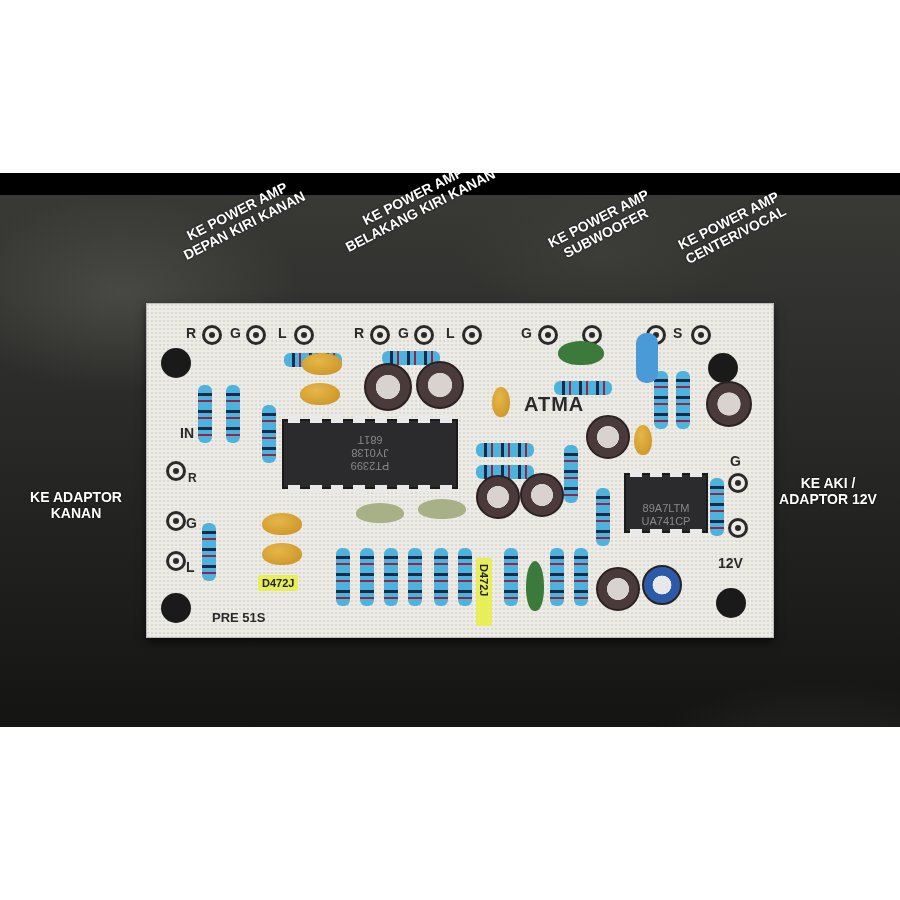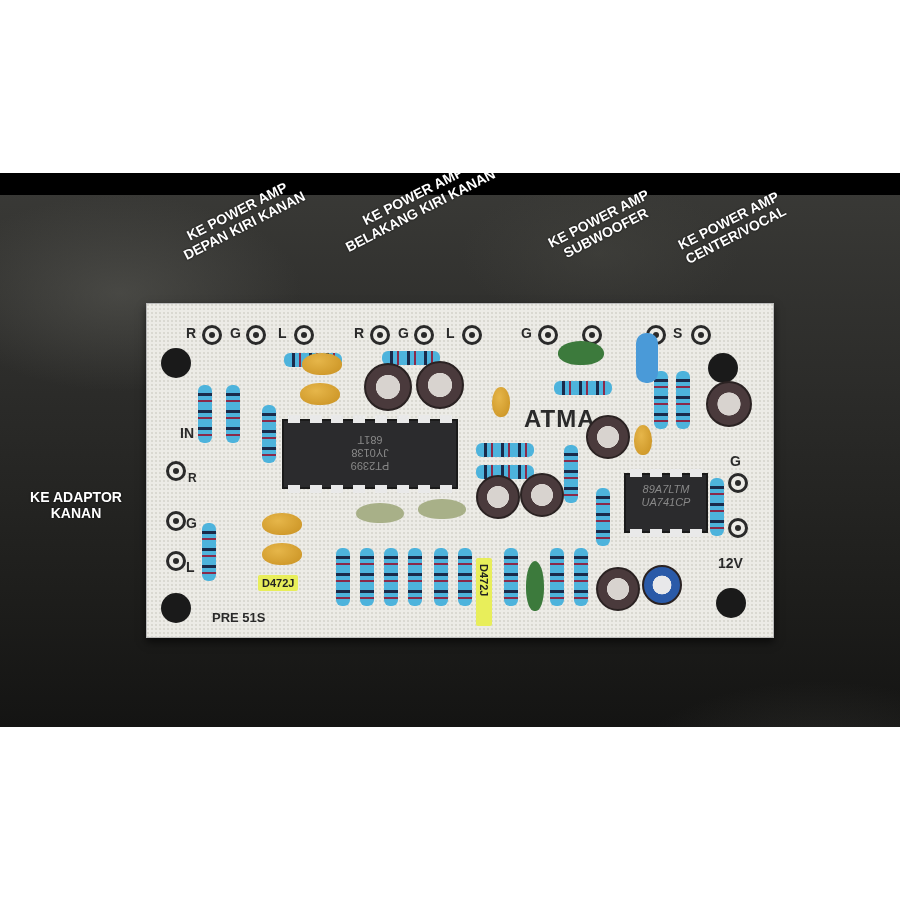--- a/index.html
+++ b/index.html
@@ -52,20 +52,24 @@
   </div>
   <div class="label rot" style="left:690px;top:62px;">
     <div>KE POWER AMP</div>
     <div>CENTER/VOCAL</div>
   </div>
 
   <div class="label" style="left:20px;top:316px;text-align:center;width:112px;">
     <div>KE ADAPTOR</div>
     <div>KANAN</div>
   </div>
+  <div class="label" style="left:758px;top:302px;text-align:center;width:140px;">
+    <div>KE AKI /</div>
+    <div>ADAPTOR 12V</div>
+  </div>
 
   <div class="board">
 
     <div class="hole" style="left:15px;top:45px;"></div>
     <div class="hole" style="left:15px;top:290px;"></div>
     <div class="hole" style="left:562px;top:50px;"></div>
     <div class="hole" style="left:570px;top:285px;"></div>
 
     <span class="silk" style="left:40px;top:22px;">R</span>
     <div class="pad" style="left:56px;top:22px;"></div>
@@ -95,21 +99,21 @@
     <div class="pad" style="left:20px;top:208px;"></div>
     <span class="silk" style="left:40px;top:212px;">G</span>
     <div class="pad" style="left:20px;top:248px;"></div>
     <span class="silk" style="left:40px;top:256px;">L</span>
 
     <span class="silk" style="left:584px;top:150px;">G</span>
     <div class="pad" style="left:582px;top:170px;"></div>
     <div class="pad" style="left:582px;top:215px;"></div>
     <span class="silk" style="left:572px;top:252px;">12V</span>
 
-    <span class="silk" style="left:378px;top:102px;font-size:24px;letter-spacing:1px;">ATMA</span>
+    <span class="silk" style="left:378px;top:90px;font-size:20px;letter-spacing:1px;">ATMA</span>
     <span class="silk" style="left:66px;top:307px;font-size:13px;">PRE 51S</span>
 
     <div class="res" style="left:52px;top:82px;"></div>
     <div class="res" style="left:80px;top:82px;"></div>
     <div class="res" style="left:116px;top:102px;"></div>
     <div class="res" style="left:56px;top:220px;"></div>
     <div class="resh" style="left:138px;top:50px;"></div>
     <div class="resh" style="left:236px;top:48px;"></div>
     <div class="resh" style="left:408px;top:78px;"></div>
     <div class="resh" style="left:330px;top:140px;"></div>
@@ -181,21 +185,21 @@
         </div>
     </div>
 
     <div class="ic" style="left:478px;top:170px;width:80px;height:56px;">
       <div class="pins-top">
           <span></span>
           <span></span>
           <span></span>
           <span></span>
         </div>
-      <div style="margin-top:8px;line-height:13px;font-style:italic;">
+      <div style="margin-top:27px;line-height:13px;">
         <div>89A7LTM</div>
         <div>UA741CP</div>
       </div>
       <div class="pins-bot">
           <span></span>
           <span></span>
           <span></span>
           <span></span>
         </div>
     </div>

